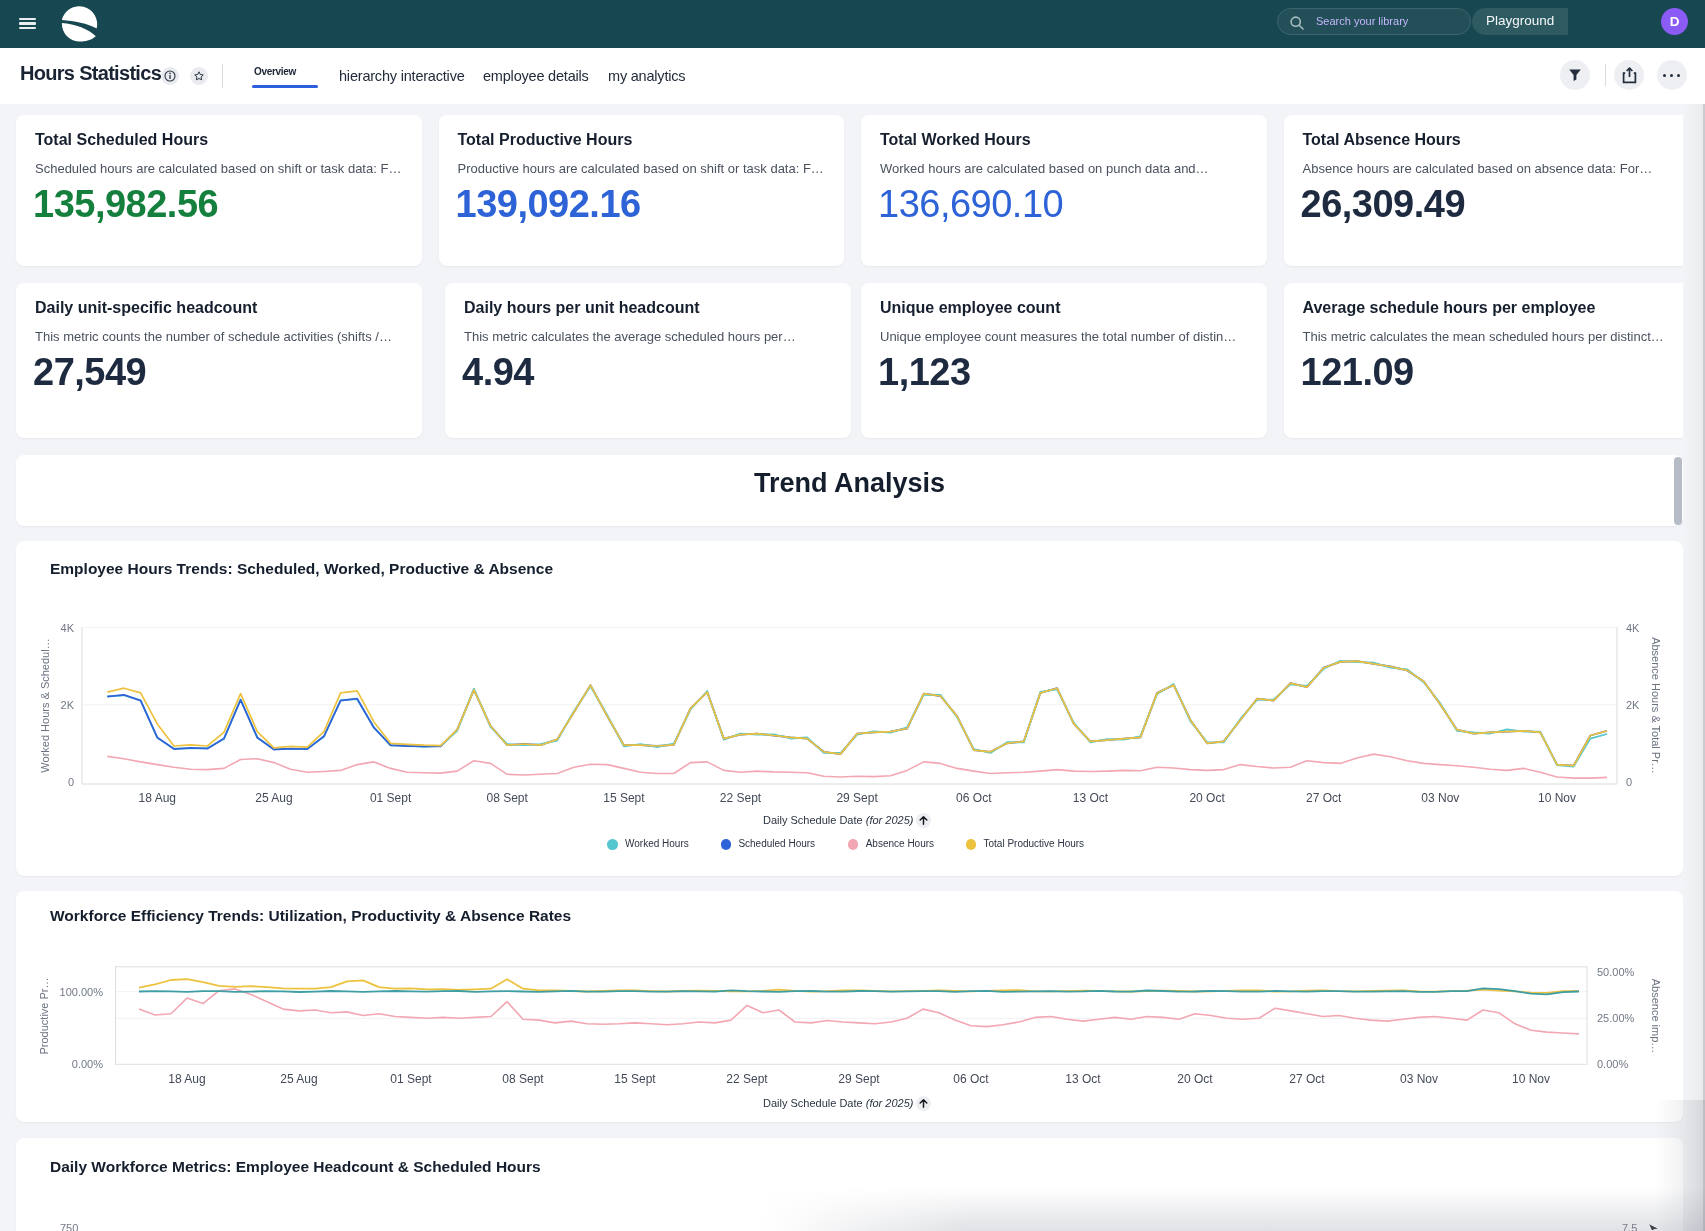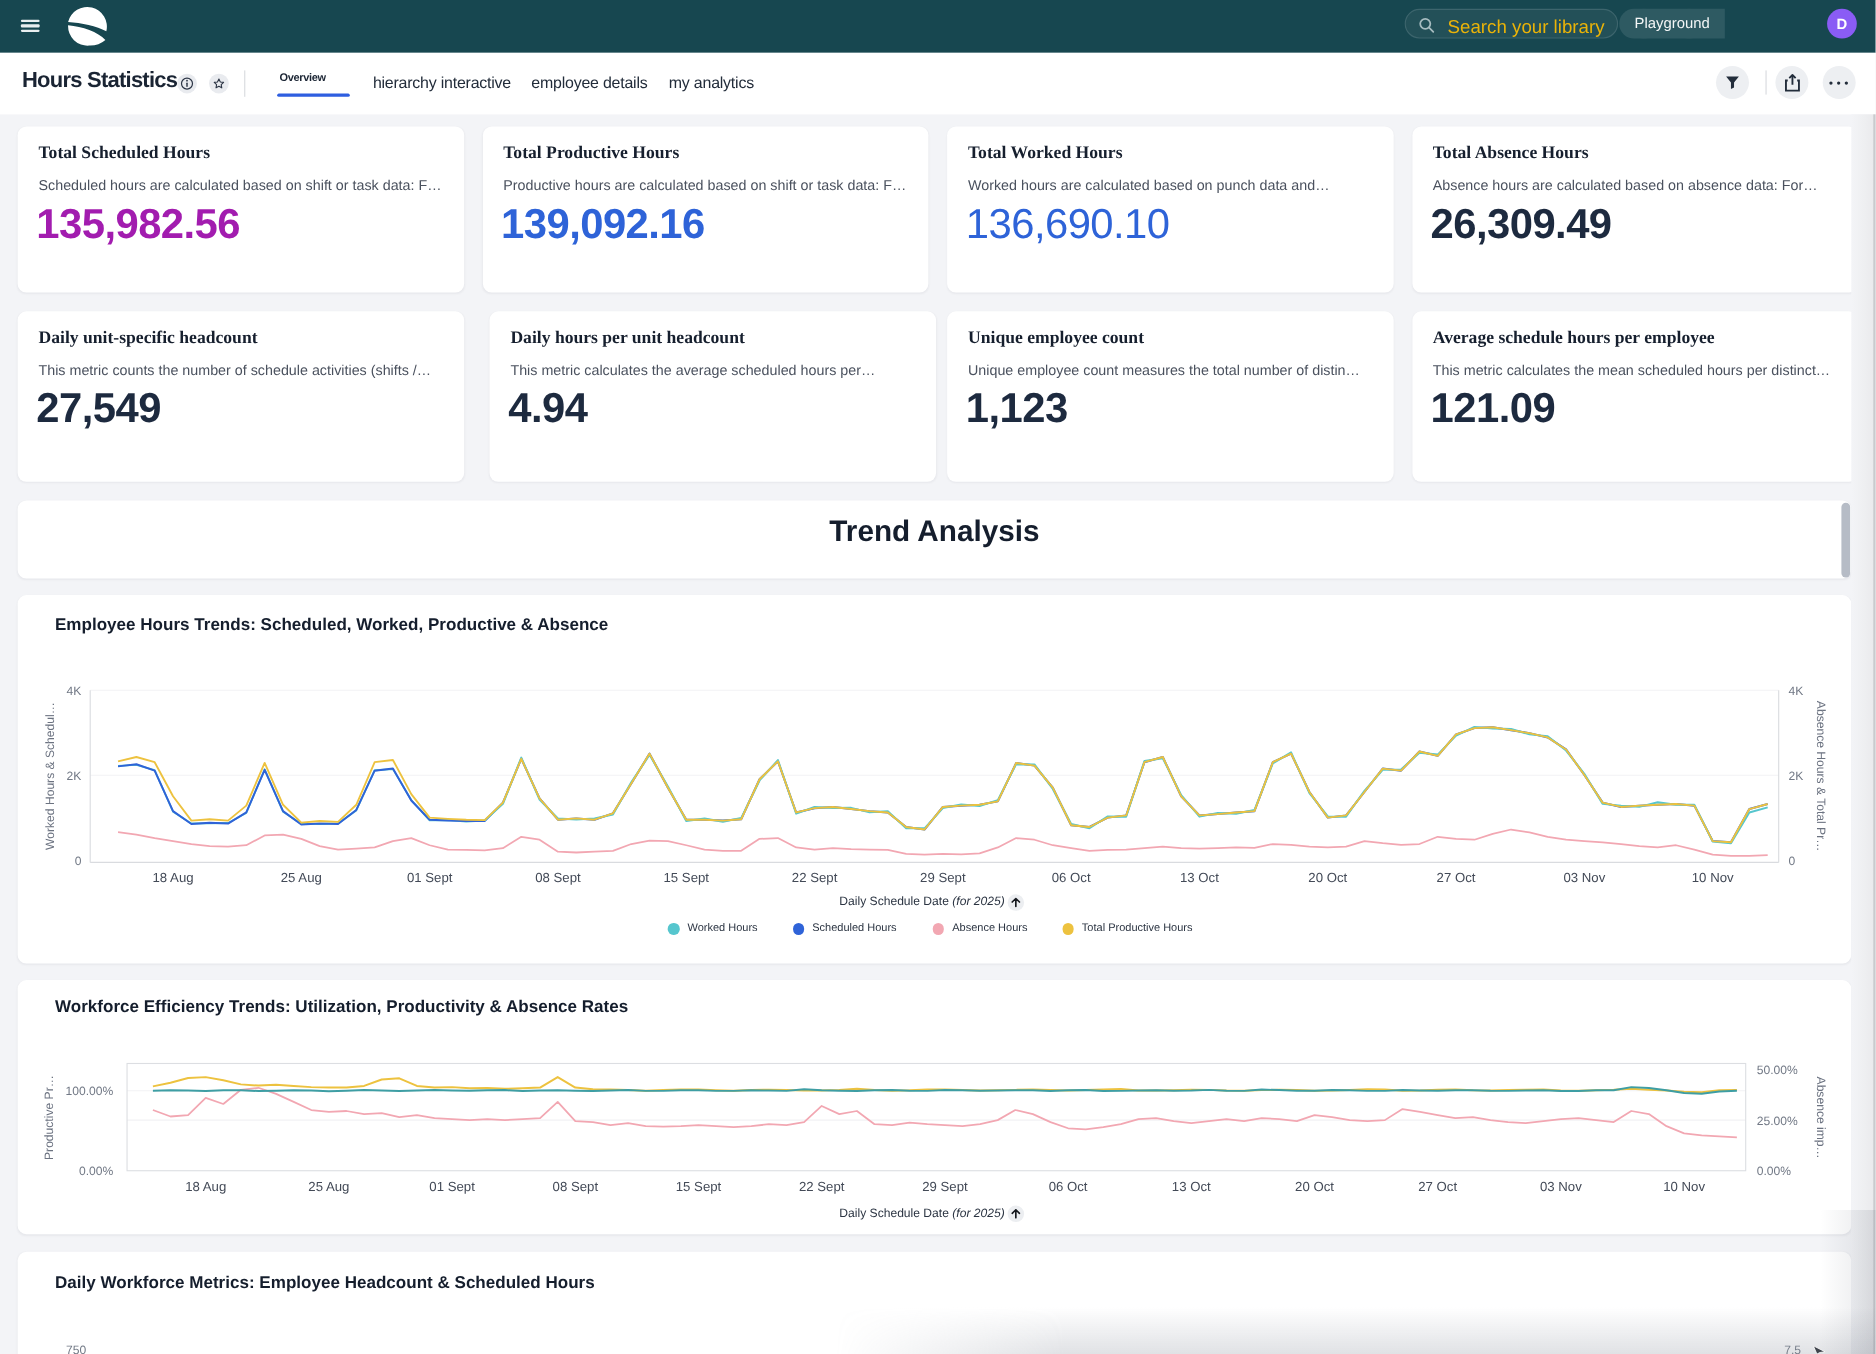--- a/index.html
+++ b/index.html
@@ -1,19 +1,19 @@
 <!DOCTYPE html>
 <html><head><meta charset="utf-8">
 <style>
 *{margin:0;padding:0;box-sizing:border-box;}
 html,body{width:1705px;height:1231px;overflow:hidden;background:#f3f4f7;
 font-family:"Liberation Sans",sans-serif;-webkit-font-smoothing:antialiased;}
 .abs{position:absolute;}
 .card{position:absolute;background:#fff;border-radius:8px;box-shadow:0 1px 2px rgba(16,24,40,.05);}
-.mtitle{position:absolute;left:19px;top:16px;font-size:16px;font-weight:700;color:#161f2e;letter-spacing:0;font-family:Liberation Serif, serif;}
+.mtitle{position:absolute;left:19px;top:16px;font-size:16px;font-weight:700;color:#161f2e;letter-spacing:0;}
 .mdesc{position:absolute;left:19px;top:46px;font-size:13px;color:#4a515e;white-space:nowrap;}
 .mnum{position:absolute;left:17px;top:68px;font-size:38px;font-weight:700;color:#1d2a3f;letter-spacing:-.5px;}
 .ctitle{position:absolute;left:34px;font-size:15.5px;font-weight:700;color:#151e2d;}
 .axlab{font-size:11px;fill:#717885;}
 .datelab{font-size:12px;fill:#434a57;}
 .rotlab{font-size:11px;fill:#6b7280;}
 .xtitle{position:absolute;font-size:11px;color:#2b3442;white-space:nowrap;}
 .abadge{position:absolute;width:15px;height:15px;border-radius:50%;background:#eceef1;}
 .leg{font-size:10px;color:#2b3442;}
 </style></head>
@@ -25,21 +25,21 @@
   <div class="abs" style="left:19px;top:26.6px;width:17px;height:2.4px;background:#e9eff0;border-radius:1px;"></div>
   <svg class="abs" style="left:61px;top:6px;" width="37" height="37" viewBox="0 0 37 37">
     <path fill="#ffffff" d="M0.9,13.9 A 17.7 17.7 0 1 1 35.66,22.5 C 27,17.2 13,14.8 0.9,13.9 Z"></path>
     <path fill="#ffffff" d="M0.9,16.9 A 17.7 17.7 0 0 0 20,35.44 Q 28.5,35.8 34.8,30.3 C 28,22.8 14,18.0 0.9,16.9 Z"></path>
   </svg>
   <div class="abs" style="left:1277px;top:8px;width:194px;height:27px;border-radius:14px;background:#235058;border:1px solid #3d656d;">
     <svg class="abs" style="left:11px;top:5.5px;" width="16" height="16" viewBox="0 0 16 16">
       <circle cx="6.7" cy="6.7" r="4.6" fill="none" stroke="#a7bcc0" stroke-width="1.6"></circle>
       <line x1="10.2" y1="10.2" x2="14" y2="14" stroke="#a7bcc0" stroke-width="1.6" stroke-linecap="round"></line>
     </svg>
-    <div class="abs" style="left:38px;top:5.5px;font-size:17px;color:#eab308;">Search your library</div>
+    <div class="abs" style="left:38px;top:5.5px;font-size:11px;color:#c4b5fd;">Search your library</div>
   </div>
   <div class="abs" style="left:1481px;top:8px;width:27px;height:27px;border-radius:50%;background:#2b565e;">
     <svg class="abs" style="left:6px;top:5.5px;" width="15" height="16" viewBox="0 0 15 16">
       <path fill="#f2f5f6" d="M7.5,1.2 c-2.6,0 -4.3,1.9 -4.3,4.5 l0,3.1 -1.2,1.9 c-0.3,0.5 0,0.9 0.5,0.9 l10,0 c0.5,0 0.8,-0.4 0.5,-0.9 l-1.2,-1.9 0,-3.1 c0,-2.6 -1.7,-4.5 -4.3,-4.5 Z"></path>
       <path fill="#f2f5f6" d="M5.9,12.6 a1.7,1.7 0 0 0 3.2,0 Z"></path>
     </svg>
   </div>
   <div class="abs" style="left:1522px;top:8px;width:27px;height:27px;border-radius:50%;background:#2b565e;text-align:center;">
     <span style="color:#f2f5f6;font-size:16px;font-weight:700;line-height:27px;">?</span>
   </div>
@@ -88,21 +88,21 @@
   <div class="abs" style="left:1657px;top:12px;width:30px;height:30px;border-radius:50%;background:#edeff2;">
     <div class="abs" style="left:6.4px;top:13.6px;width:3px;height:3px;border-radius:50%;background:#232d3b;"></div>
     <div class="abs" style="left:13.4px;top:13.6px;width:3px;height:3px;border-radius:50%;background:#232d3b;"></div>
     <div class="abs" style="left:20.4px;top:13.6px;width:3px;height:3px;border-radius:50%;background:#232d3b;"></div>
   </div>
 </div>
 
 <div class="card" style="left:16px;top:114.5px;width:405.5px;height:151px;">
   <div class="mtitle">Total Scheduled Hours</div>
   <div class="mdesc">Scheduled hours are calculated based on shift or task data: F…</div>
-  <div class="mnum" style="color:#a21caf;font-weight:700;text-align:center;">135,982.56</div>
+  <div class="mnum" style="color:#15803d;font-weight:700;text-align:center;">135,982.56</div>
 </div>
 <div class="card" style="left:438.5px;top:114.5px;width:405.5px;height:151px;">
   <div class="mtitle">Total Productive Hours</div>
   <div class="mdesc">Productive hours are calculated based on shift or task data: F…</div>
   <div class="mnum" style="color:#2e63d8;font-weight:700;">139,092.16</div>
 </div>
 <div class="card" style="left:861px;top:114.5px;width:405.5px;height:151px;">
   <div class="mtitle">Total Worked Hours</div>
   <div class="mdesc">Worked hours are calculated based on punch data and…</div>
   <div class="mnum" style="color:#2e63d8;font-weight:400;">136,690.10</div>

